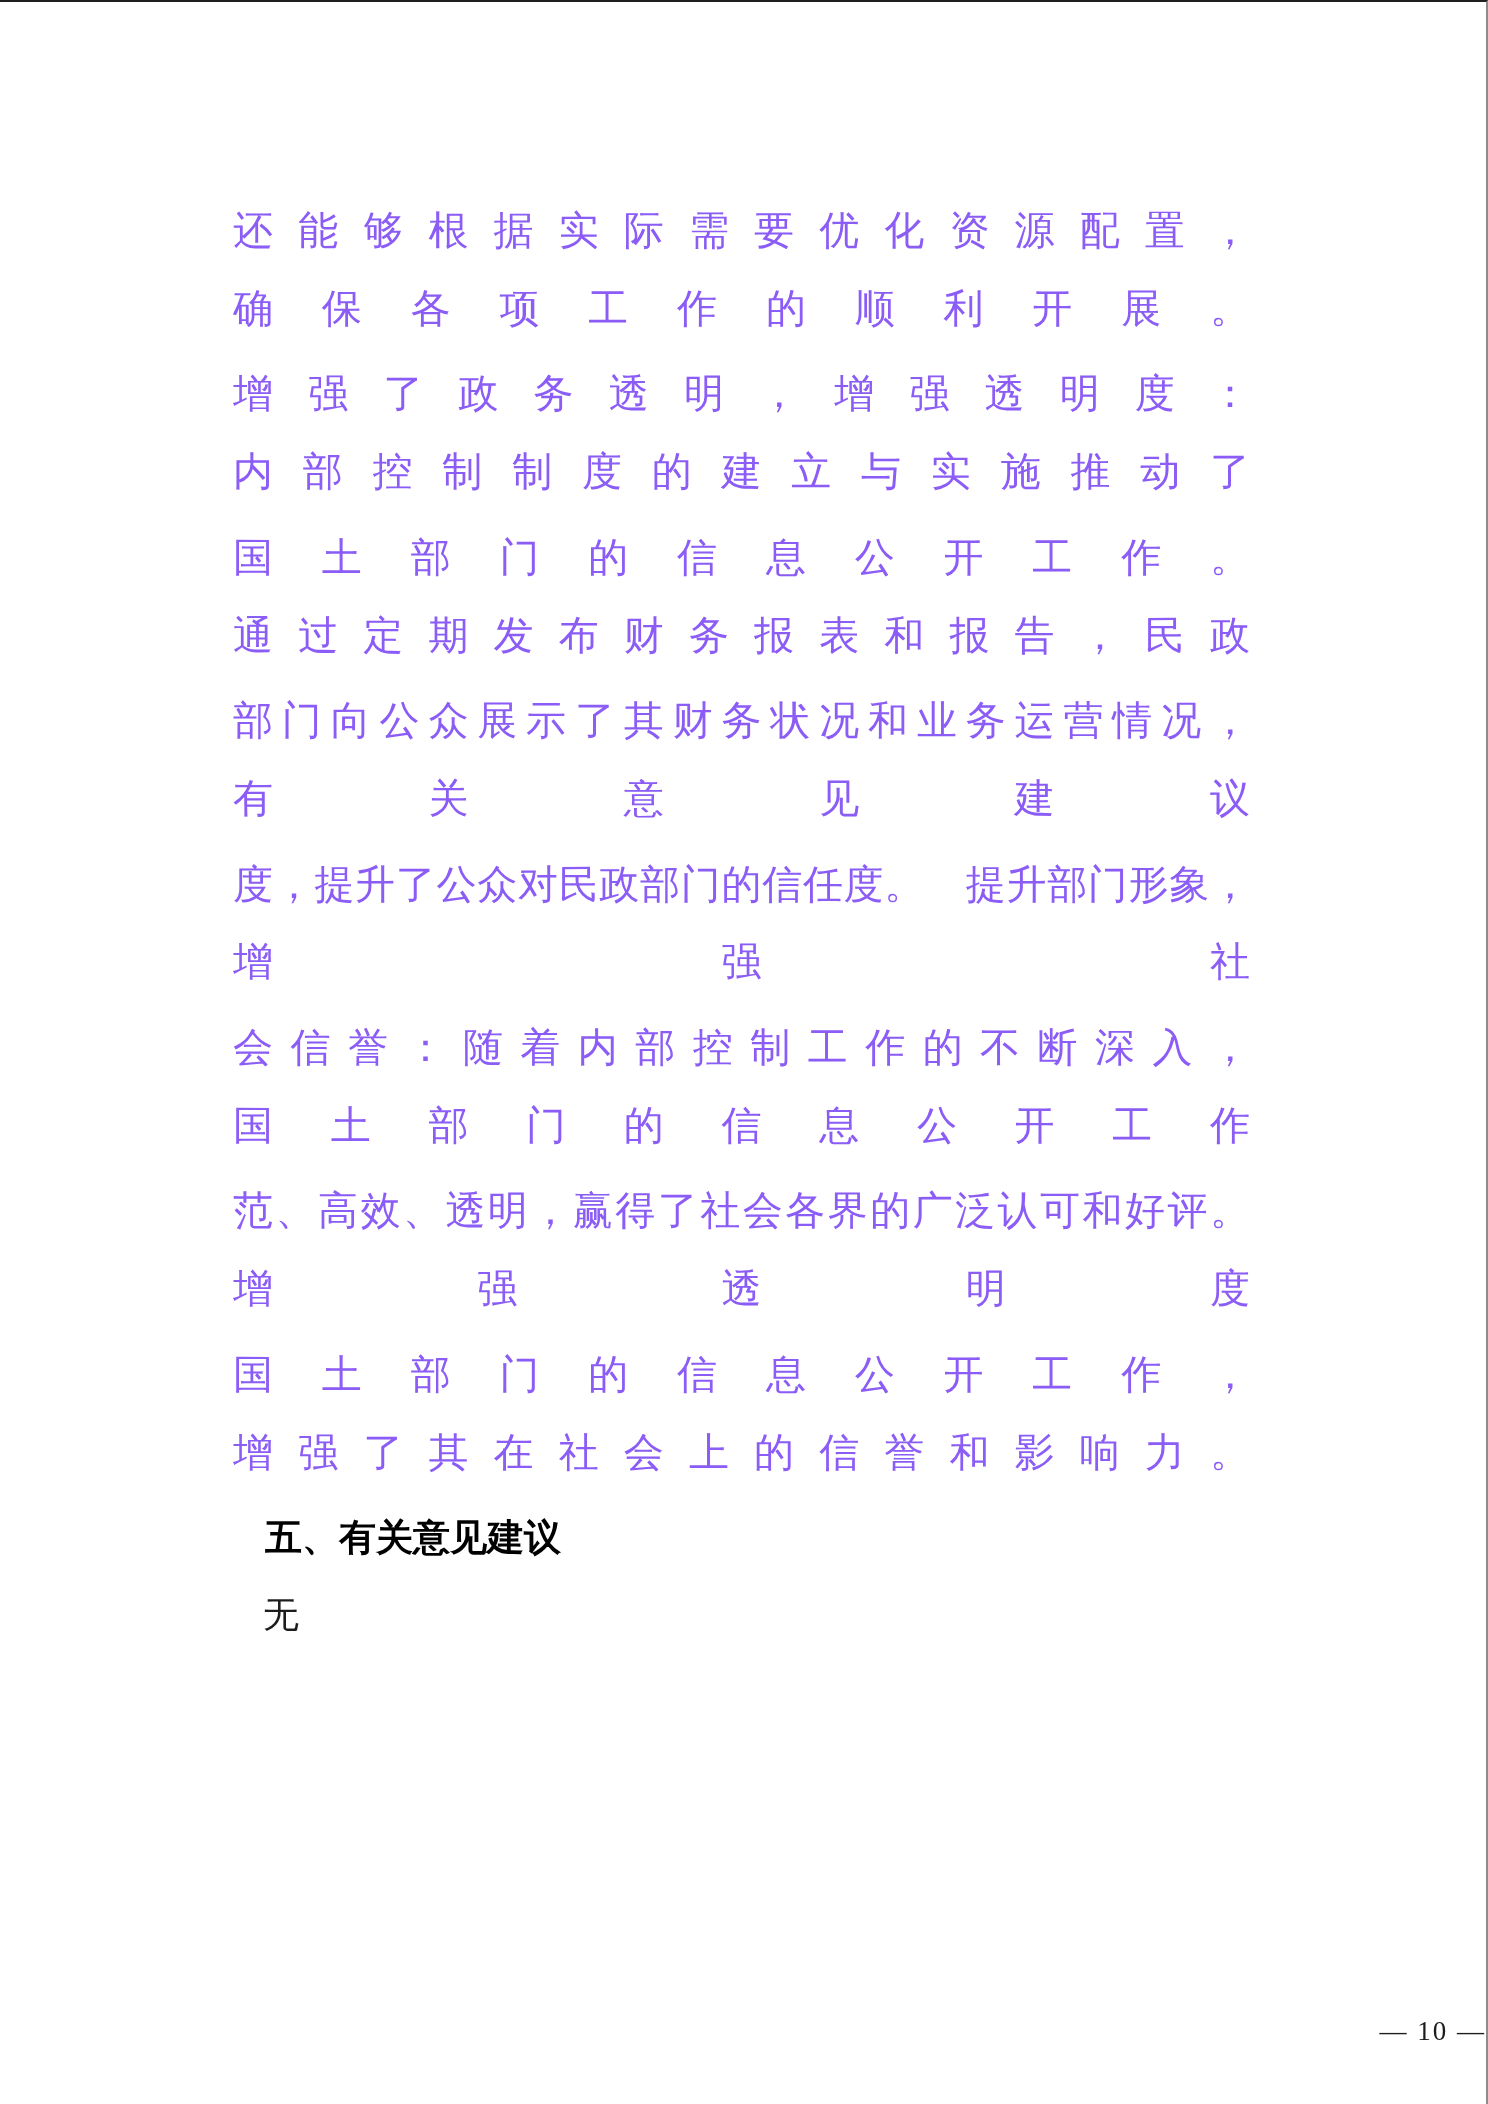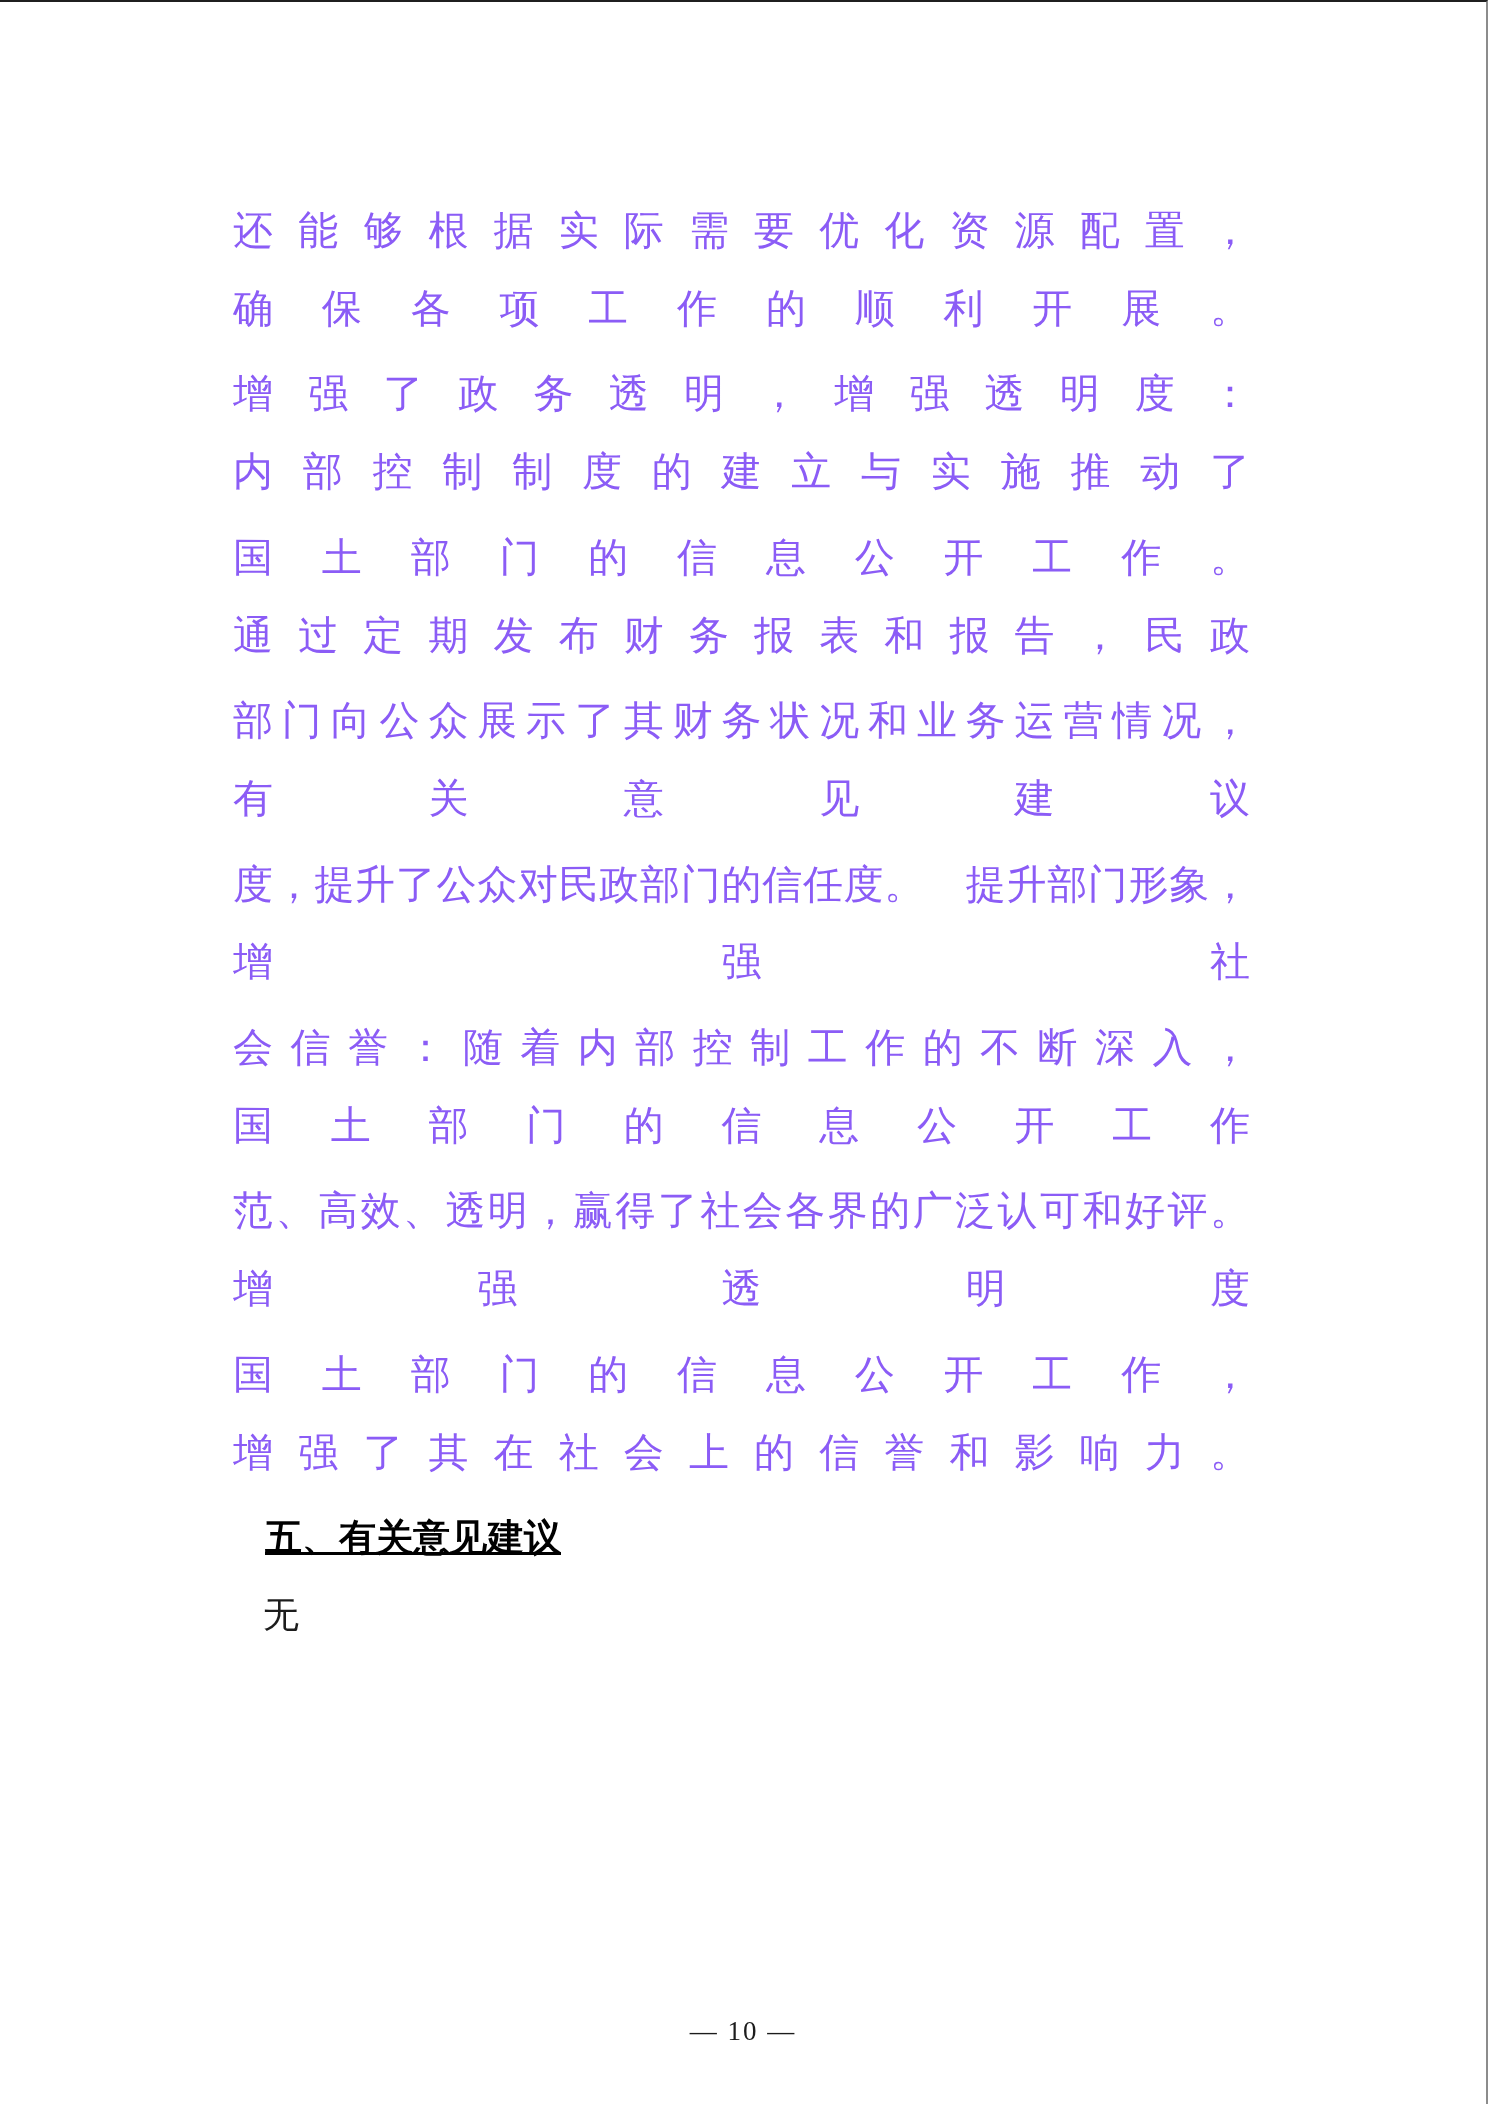--- a/index.html
+++ b/index.html
@@ -38,38 +38,37 @@
   .heading {
     margin: 0;
     padding-left: 40px;
     font-family: "Liberation Sans", "DejaVu Sans", sans-serif;
     font-weight: 700;
     font-size: 37px;
     line-height: 77.7px;
     color: #000000;
     text-align: left;
     white-space: pre-wrap;
-    text-decoration: underline;
   }
   .note-line {
     margin: 0;
     padding-left: 38px;
     font-family: "Liberation Serif", "DejaVu Serif", serif;
     font-size: 36px;
     line-height: 77.7px;
     color: #1c1c1c;
     text-align: left;
     white-space: pre-wrap;
   }
   .page-footer {
     position: absolute;
     left: 0;
     right: 0;
     top: 2014px;
-    text-align: center;
+    text-align: right;
     font-family: "Liberation Serif", "DejaVu Serif", serif;
     font-size: 27px;
     line-height: 30px;
     color: #1c1c1c;
     letter-spacing: 2px;
   }
 </style>
 </head>
 <body>
 

